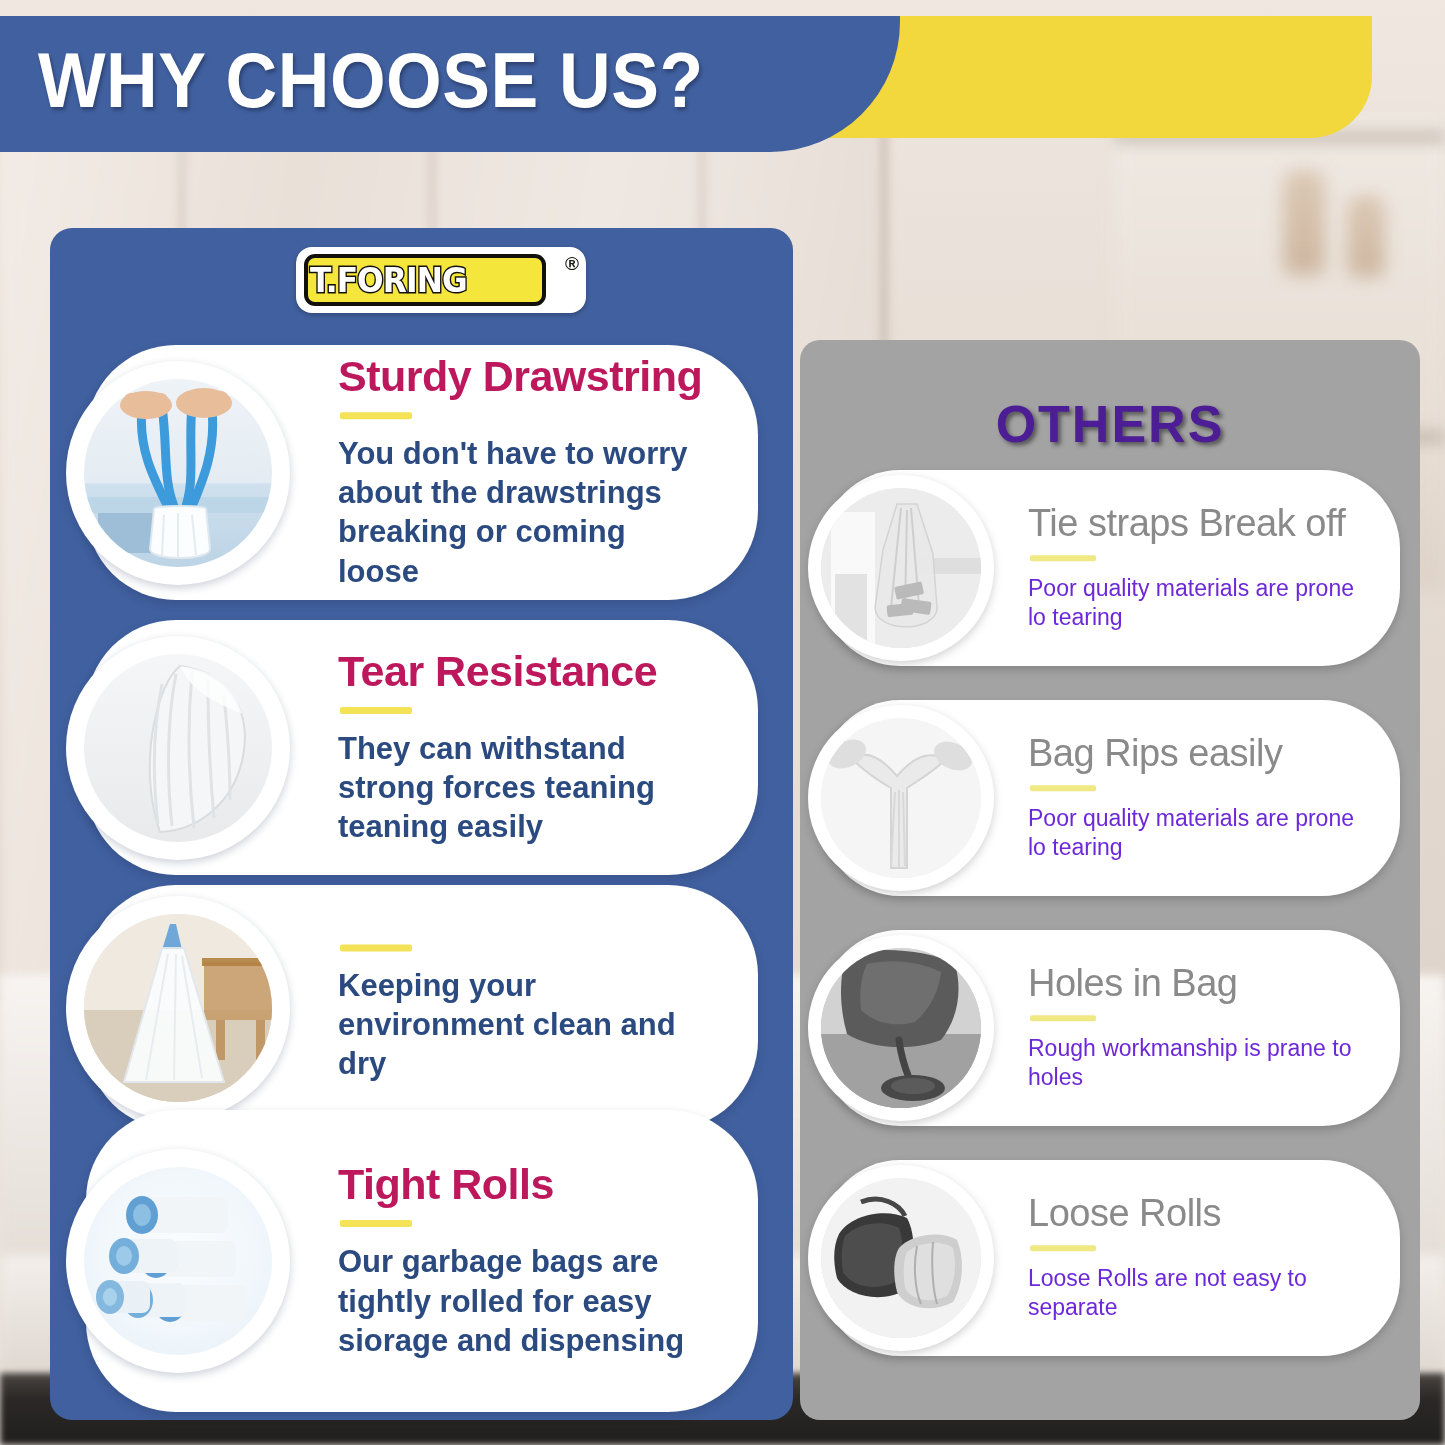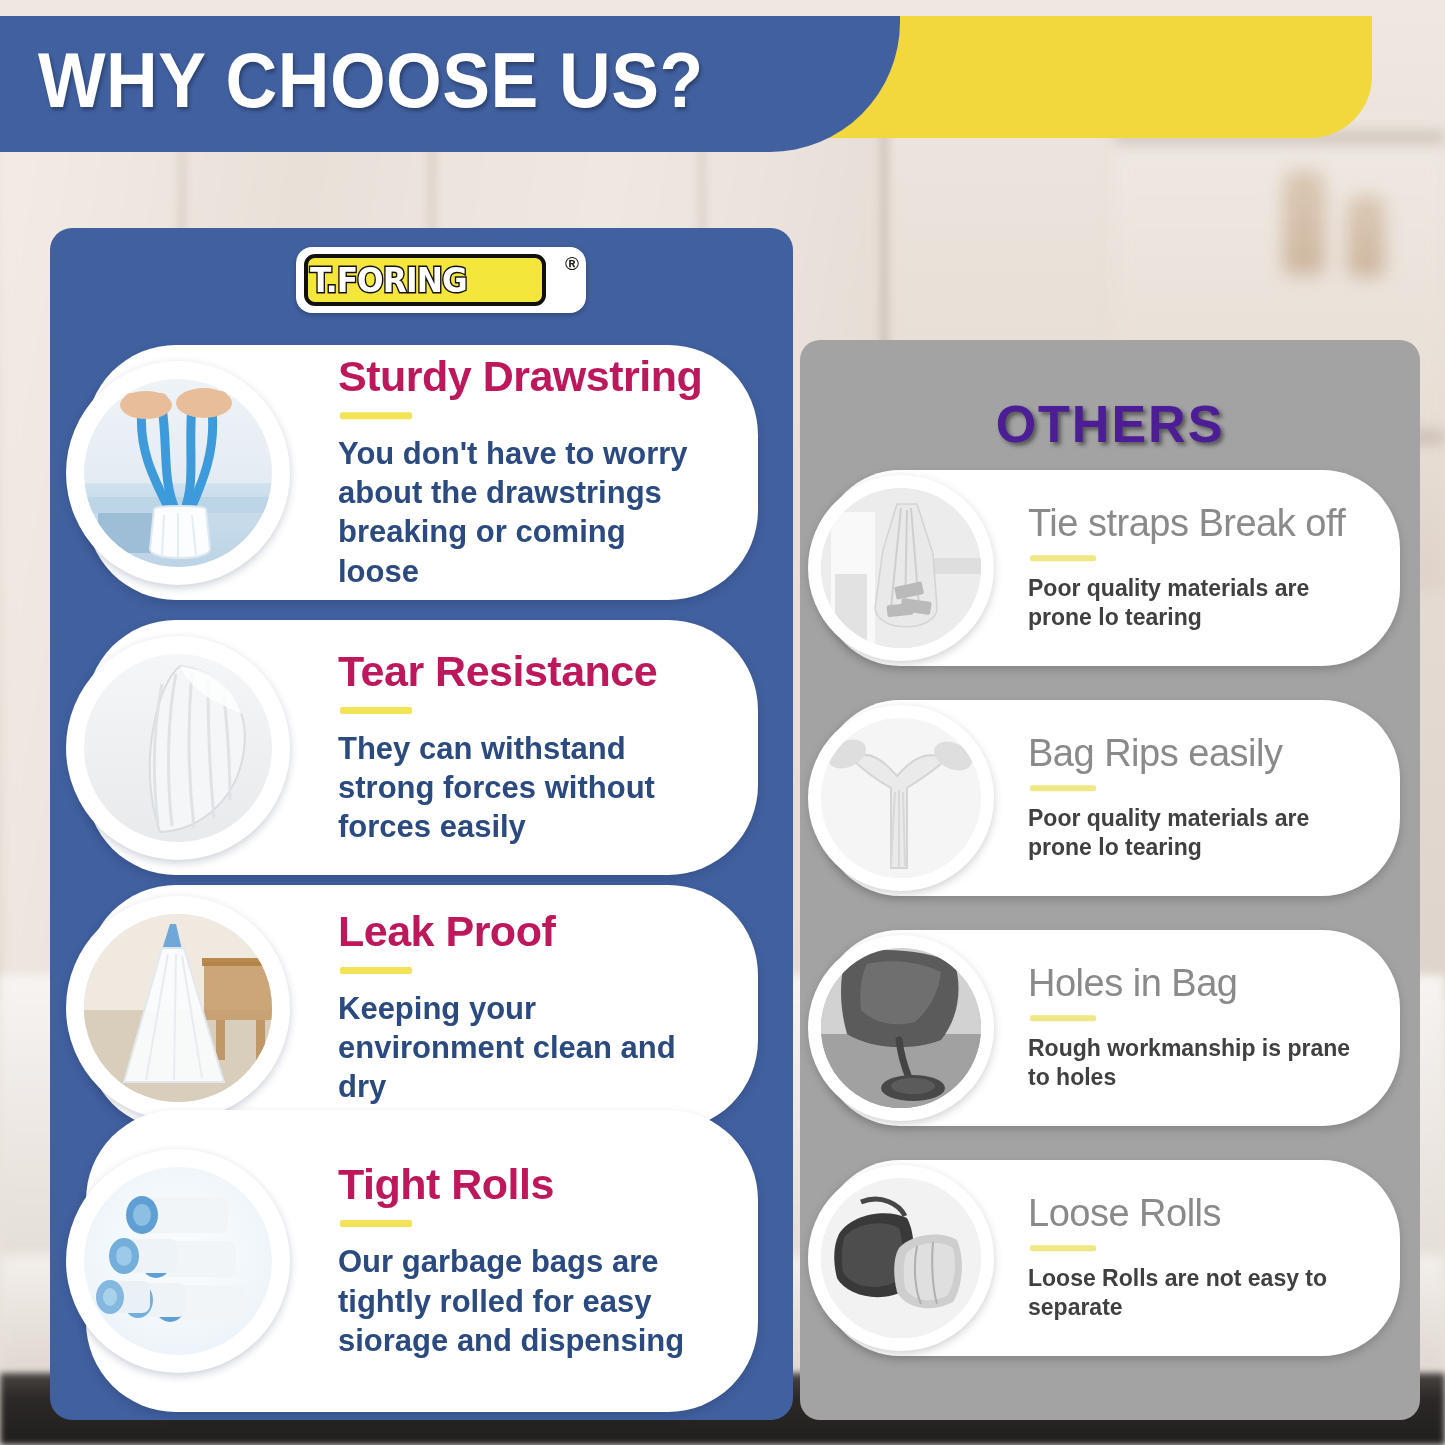--- a/index.html
+++ b/index.html
@@ -148,21 +148,21 @@
   .thumb-img-o{
     width:160px;height:160px;border-radius:50%;overflow:hidden;position:relative;
     filter:grayscale(1) contrast(1.02);
   }
   .card-body-others{position:absolute;left:206px;right:30px;top:50%;transform:translateY(-50%);}
   .title-others{
     font-size:38px;font-weight:normal;color:#8a8a8a;line-height:1.05;
     letter-spacing:-.5px;white-space:nowrap;
   }
   .rule-o{width:66px;height:6px;background:#f0e882;margin:11px 0 13px 2px;border-radius:2px;}
-  .desc-others{font-size:23px;font-weight:bold;color:#404040;line-height:1.25;}
+  .desc-others{font-size:23px;font-weight:normal;color:#6d28d9;line-height:1.25;}
 
   
   .ph{position:absolute;inset:0;}
   .ph-bg1{background:linear-gradient(180deg,#eef3f7 0%,#e4ecf3 55%,#cfe0ee 56%,#bcd4e6 100%);}
   .ph-bg2{background:linear-gradient(180deg,#f5f6f7 0%,#e8eaec 100%);}
   .ph-bg3{background:linear-gradient(180deg,#f0ece4 0%,#e6ddd0 60%,#ded3c4 100%);}
   .ph-bg4{background:radial-gradient(circle at 50% 45%,#fbfdff 0%,#eef5fa 70%,#e2eef6 100%);}
   .ph-bg5{background:linear-gradient(180deg,#f2f2f2 0%,#e3e3e3 100%);}
   .ph-bg6{background:linear-gradient(180deg,#fafafa 0%,#ebebeb 100%);}
   .ph-bg7{background:linear-gradient(180deg,#dadada 0%,#b8b0a6 55%,#8e8madd 100%);}
@@ -253,21 +253,21 @@
           <path d="M140 42 C144 80 146 118 146 146"></path>
           <path d="M78 30 C70 70 68 120 74 170"></path>
         </g>
         <path d="M96 12 C130 16 150 34 158 60 C130 48 108 38 96 12 Z" fill="#fdfefe" opacity=".85"></path>
       </svg>
     </div>
   </div>
   <div class="card-body-ours">
     <div class="title-ours">Tear Resistance</div>
     <div class="rule"></div>
-    <div class="desc-ours">They can withstand strong forces without forces easily</div>
+    <div class="desc-ours">They can withstand strong forces teaning teaning easily</div>
   </div>
 </div>
 
 <div class="card-ours" style="top:885px;height:245px;">
   <div class="thumb-ours">
     <div class="thumb-img">
       <div class="ph ph-bg3"></div>
       <svg viewBox="0 0 188 188" style="position:absolute;inset:0;">
         <rect x="0" y="0" width="188" height="96" fill="#efe9e0"></rect>
         <rect x="0" y="96" width="188" height="92" fill="#d9cdbb"></rect>
@@ -279,21 +279,20 @@
         <path d="M78 34 L100 34 L140 168 L40 168 Z" fill="#fafcfd" stroke="#e2e8ed" stroke-width="2" opacity=".95"></path>
         <g stroke="#e6ecf0" stroke-width="2">
           <path d="M84 40 L62 166"></path>
             <path d="M92 40 L90 166"></path>
             <path d="M98 42 L118 164"></path>
         </g>
       </svg>
     </div>
   </div>
   <div class="card-body-ours">
-    <div class="title-ours">Leak Proof</div>
     <div class="rule"></div>
     <div class="desc-ours">Keeping your environment clean and dry</div>
   </div>
 </div>
 
 <div class="card-ours" style="top:1110px;height:302px;">
   <div class="thumb-ours">
     <div class="thumb-img">
       <div class="ph ph-bg4"></div>
       <svg viewBox="0 0 188 188" style="position:absolute;inset:0;">

